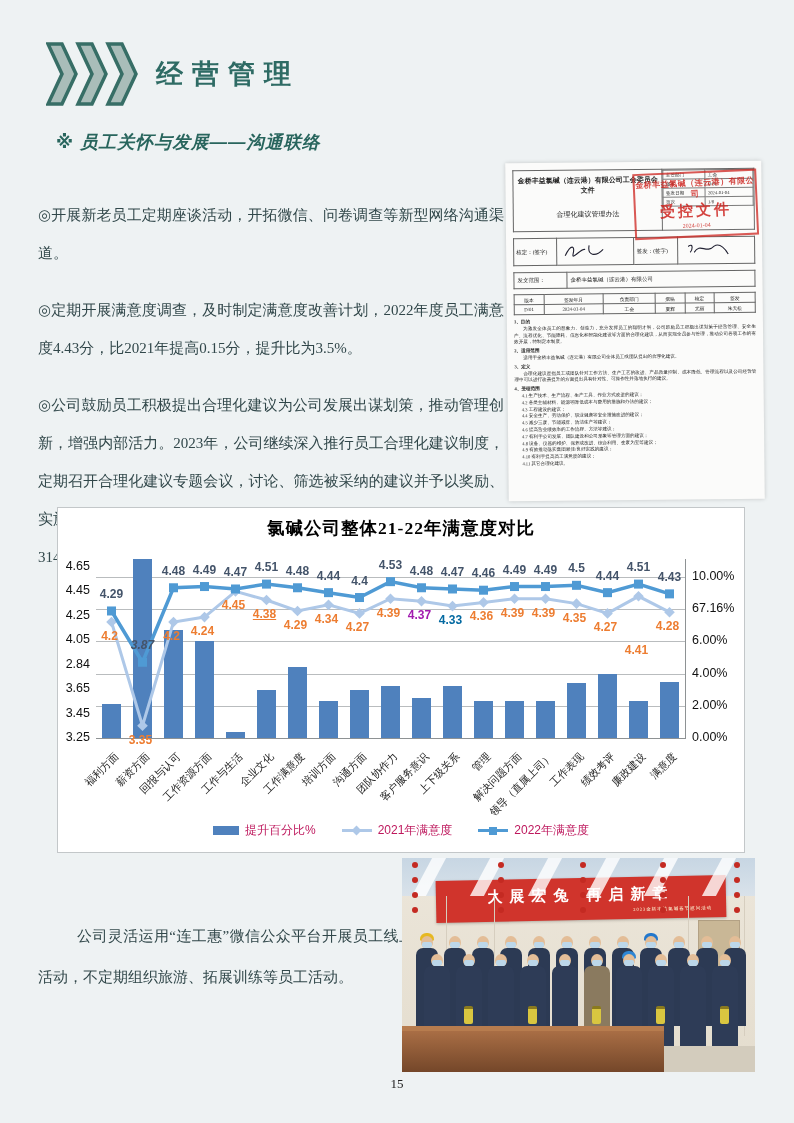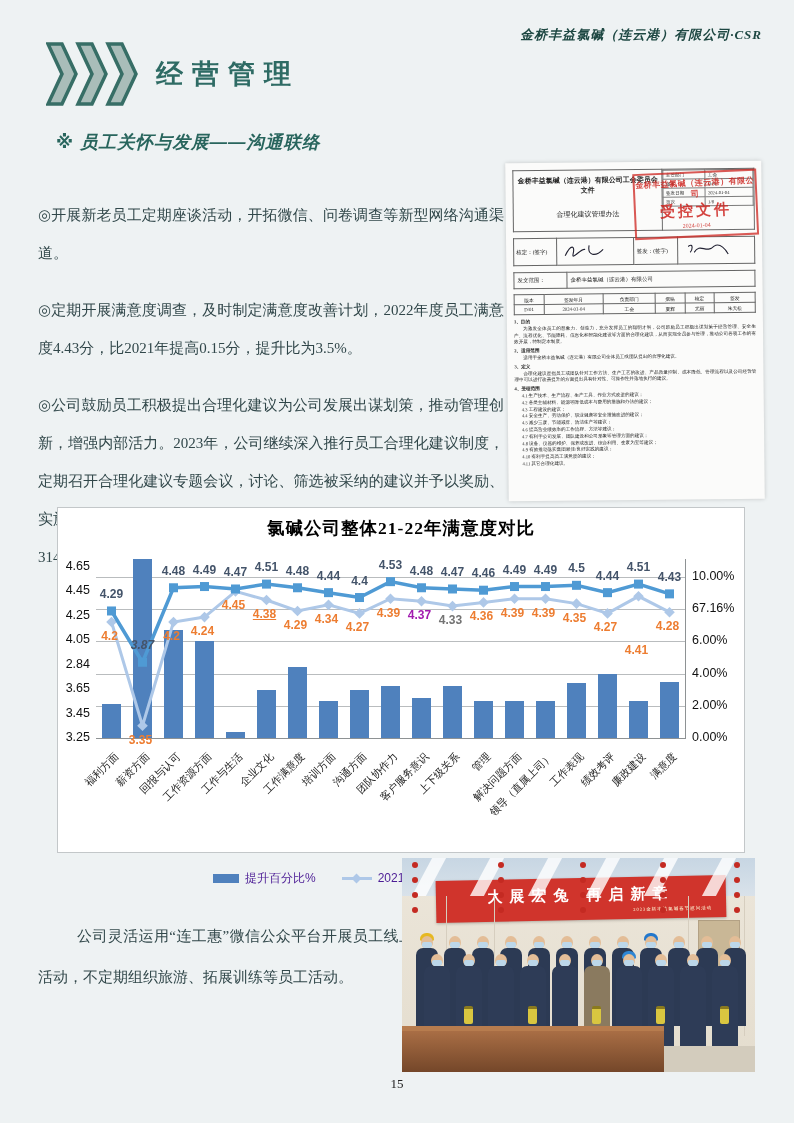--- a/index.html
+++ b/index.html
@@ -54,21 +54,21 @@
   .chartTitle{position:absolute;left:0;right:0;top:8px;text-align:center;font-size:17.5px;font-weight:bold;
     color:#000;letter-spacing:1px;}
   .gridline{position:absolute;height:1px;background:#b9bcbe;}
   .axisLabel{position:absolute;font-family:"Liberation Sans","DejaVu Sans",sans-serif;font-size:12.5px;color:#111;}
   .catLabel{position:absolute;width:110px;text-align:right;font-size:10.5px;color:#222;
     transform-origin:100% 0;transform:rotate(-45deg);white-space:nowrap;}
   .bar{position:absolute;background:#4f81bd;}
   .dlab{position:absolute;width:44px;text-align:center;font-family:"Liberation Sans","DejaVu Sans",sans-serif;
     font-size:12px;font-weight:bold;white-space:nowrap;}
   .legend{position:absolute;left:0;right:0;top:314px;display:flex;justify-content:center;gap:26px;
-    font-family:"Liberation Sans","DejaVu Sans",sans-serif;font-size:12px;color:#4c1d95;align-items:center;margin-top:48px;}
+    font-family:"Liberation Sans","DejaVu Sans",sans-serif;font-size:12px;color:#be185d;align-items:center;}
   .legItem{display:flex;align-items:center;gap:6px;}
 
   
   .photo{position:absolute;left:402px;top:858px;width:353px;height:214px;overflow:hidden;
     background:linear-gradient(#ece6da,#e4ddce);}
   .ceiling{position:absolute;left:0;top:0;width:100%;height:38px;background:linear-gradient(#c7d6e3,#d9e2ea);}
   .beam{position:absolute;top:0;width:14px;height:38px;background:rgba(255,255,255,.8);transform:skewX(-28deg);}
   .banner{position:absolute;left:34px;top:20px;width:290px;height:42px;background:#d0342c;
     transform:rotate(-1.2deg);box-shadow:0 1px 3px rgba(0,0,0,.25);}
   .bannerText{color:#fff;font-weight:bold;font-size:15px;letter-spacing:7px;text-align:center;margin-top:8px;
@@ -87,21 +87,20 @@
   .bottle{position:absolute;width:9px;height:15px;background:#d9c640;border-radius:2px;border-top:3px solid #8a7a1e;}
   .desk{position:absolute;left:0;top:168px;width:262px;height:46px;
     background:linear-gradient(#a96e45,#6e4226);border-top:5px solid #b77c4e;}
   .floorR{position:absolute;left:262px;top:188px;width:91px;height:26px;background:#d3ccbd;}
 </style>
 </head>
 <body>
 
 <div id="page">
 
-  <div class="company">金桥丰益氯碱（连云港）有限公司·CSR</div>
 
   <div class="logoRow">
     <svg width="92" height="64" viewBox="0 0 92 64">
       <polygon points="2,2 16,2 30,32 16,62 2,62 16,32" fill="#a9bdb9" stroke="#376e66" stroke-width="3.5"></polygon>
       <polygon points="32,2 46,2 60,32 46,62 32,62 46,32" fill="#a9bdb9" stroke="#376e66" stroke-width="3.5"></polygon>
       <polygon points="62,2 76,2 90,32 76,62 62,62 76,32" fill="#a9bdb9" stroke="#376e66" stroke-width="3.5"></polygon>
     </svg>
     <span class="bigTitle">经营管理</span>
   </div>
 
@@ -315,21 +314,21 @@
         <div class="dlab" style="color: rgb(237, 125, 49); left: 60.5px; top: 224.786px;">3.35</div>
         <div class="dlab" style="color: rgb(237, 125, 49); left: 91.5px; top: 120.964px;">4.2</div>
         <div class="dlab" style="color: rgb(237, 125, 49); left: 122.5px; top: 116.079px;">4.24</div>
         <div class="dlab" style="color: rgb(237, 125, 49); left: 153.5px; top: 90.4286px;">4.45</div>
         <div class="dlab" style="color: rgb(237, 125, 49); left: 184.5px; top: 98.9786px; text-decoration: underline;">4.38</div>
         <div class="dlab" style="color: rgb(237, 125, 49); left: 215.5px; top: 109.971px;">4.29</div>
         <div class="dlab" style="color: rgb(237, 125, 49); left: 246.5px; top: 103.864px;">4.34</div>
         <div class="dlab" style="color: rgb(237, 125, 49); left: 277.5px; top: 112.414px;">4.27</div>
         <div class="dlab" style="color: rgb(237, 125, 49); left: 308.5px; top: 97.7571px;">4.39</div>
         <div class="dlab" style="color: #a21caf; left: 339.5px; top: 100.2px;">4.37</div>
-        <div class="dlab" style="color: #737373; left: 370.5px; top: 105.086px;">4.33</div>
+        <div class="dlab" style="color: #0369a1; left: 370.5px; top: 105.086px;">4.33</div>
         <div class="dlab" style="color: rgb(237, 125, 49); left: 401.5px; top: 101.421px;">4.36</div>
         <div class="dlab" style="color: rgb(237, 125, 49); left: 432.5px; top: 97.7571px;">4.39</div>
         <div class="dlab" style="color: rgb(237, 125, 49); left: 463.5px; top: 97.7571px;">4.39</div>
         <div class="dlab" style="color: rgb(237, 125, 49); left: 494.5px; top: 102.643px;">4.35</div>
         <div class="dlab" style="color: rgb(237, 125, 49); left: 525.5px; top: 112.414px;">4.27</div>
         <div class="dlab" style="color: rgb(237, 125, 49); left: 556.5px; top: 95.3143px; margin-top: 40px;">4.41</div>
         <div class="dlab" style="color: rgb(237, 125, 49); left: 587.5px; top: 111.193px;">4.28</div>
         <div class="dlab" style="color: rgb(68, 84, 106); left: 31.5px; top: 78.9714px;">4.29</div>
         <div class="dlab" style="color: rgb(68, 84, 106); left: 62.5px; top: 130.271px; font-style: italic;">3.87</div>
         <div class="dlab" style="color: rgb(68, 84, 106); left: 93.5px; top: 55.7643px;">4.48</div>

